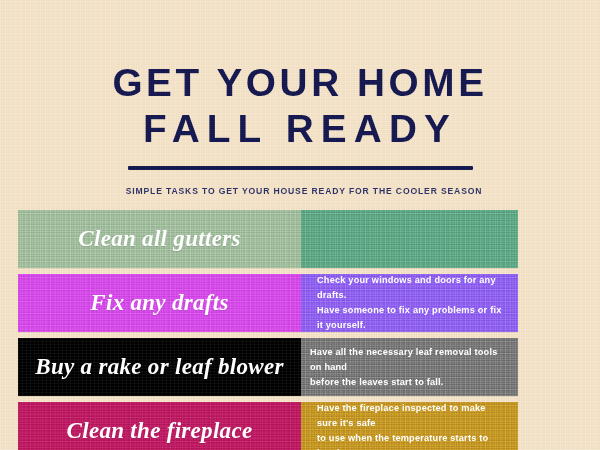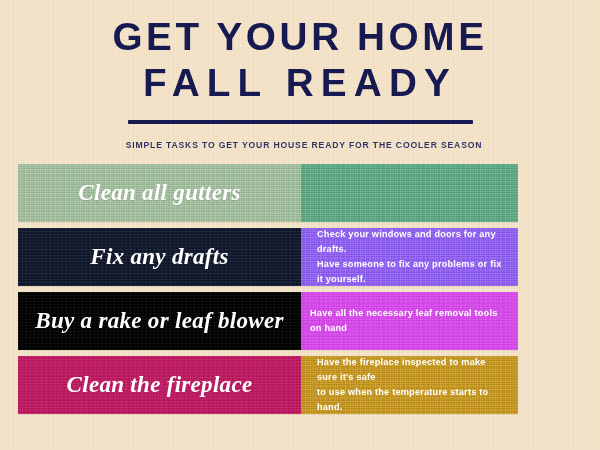--- a/index.html
+++ b/index.html
@@ -10,21 +10,21 @@
     position:relative;
   }
   
   .texture{
     position:absolute;inset:0;
     background-image:
       repeating-linear-gradient(0deg, rgba(255,255,255,0.22) 0px, rgba(255,255,255,0.22) 1px, rgba(0,0,0,0.05) 1px, rgba(0,0,0,0.05) 2px, rgba(255,255,255,0.10) 2px, rgba(255,255,255,0.10) 3px, rgba(0,0,0,0.02) 3px, rgba(0,0,0,0.02) 4px),
       repeating-linear-gradient(90deg, rgba(255,255,255,0.20) 0px, rgba(255,255,255,0.20) 1px, rgba(0,0,0,0.045) 1px, rgba(0,0,0,0.045) 2px, rgba(255,255,255,0.08) 2px, rgba(255,255,255,0.08) 3px, rgba(0,0,0,0.03) 3px, rgba(0,0,0,0.03) 5px);
     pointer-events:none;mix-blend-mode:overlay;opacity:.75;
   }
-  .page{position:absolute;inset:0;}
+  .page{position:absolute;inset:0;margin-top:46px;}
 
   
   .header{padding-top:14px;text-align:center;}
   .title-line{
     color:#15184b;
     font-family:"Liberation Sans",sans-serif;
     font-weight:bold;
     font-size:38px;
     line-height:38px;
     letter-spacing:3px;
@@ -114,42 +114,43 @@
       <div class="band-left" style="background-color: rgb(159, 190, 154);">
         <div class="weave"></div>
         <div class="task-title">Clean all gutters</div>
       </div>
       <div class="band-right" style="background-color: rgb(90, 166, 129);">
         <div class="weave"></div>
       </div>
     </div>
 
     <div class="band">
-      <div class="band-left" style="background-color: #0f172a;">
+      <div class="band-left" style="background-color: #d946ef;">
         <div class="weave"></div>
         <div class="task-title">Fix any drafts</div>
       </div>
       <div class="band-right" style="background-color: #8b5cf6;">
         <div class="weave"></div>
         <div class="task-desc">
           <span>Check your windows and doors for any drafts.</span>
           <span>Have someone to fix any problems or fix it yourself.</span>
         </div>
       </div>
     </div>
 
     <div class="band">
       <div class="band-left" style="background-color: #000000;">
         <div class="weave"></div>
         <div class="task-title">Buy a rake or leaf blower</div>
       </div>
-      <div class="band-right" style="background-color: #d946ef; padding-left: 9px;">
+      <div class="band-right" style="background-color: #737373; padding-left: 9px;">
         <div class="weave"></div>
         <div class="task-desc">
           <span>Have all the necessary leaf removal tools on hand</span>
+          <span>before the leaves start to fall.</span>
         </div>
       </div>
     </div>
 
     <div class="band">
       <div class="band-left" style="background-color: #be185d;">
         <div class="weave"></div>
         <div class="task-title">Clean the fireplace</div>
       </div>
       <div class="band-right" style="background-color: rgb(198, 147, 33);">

